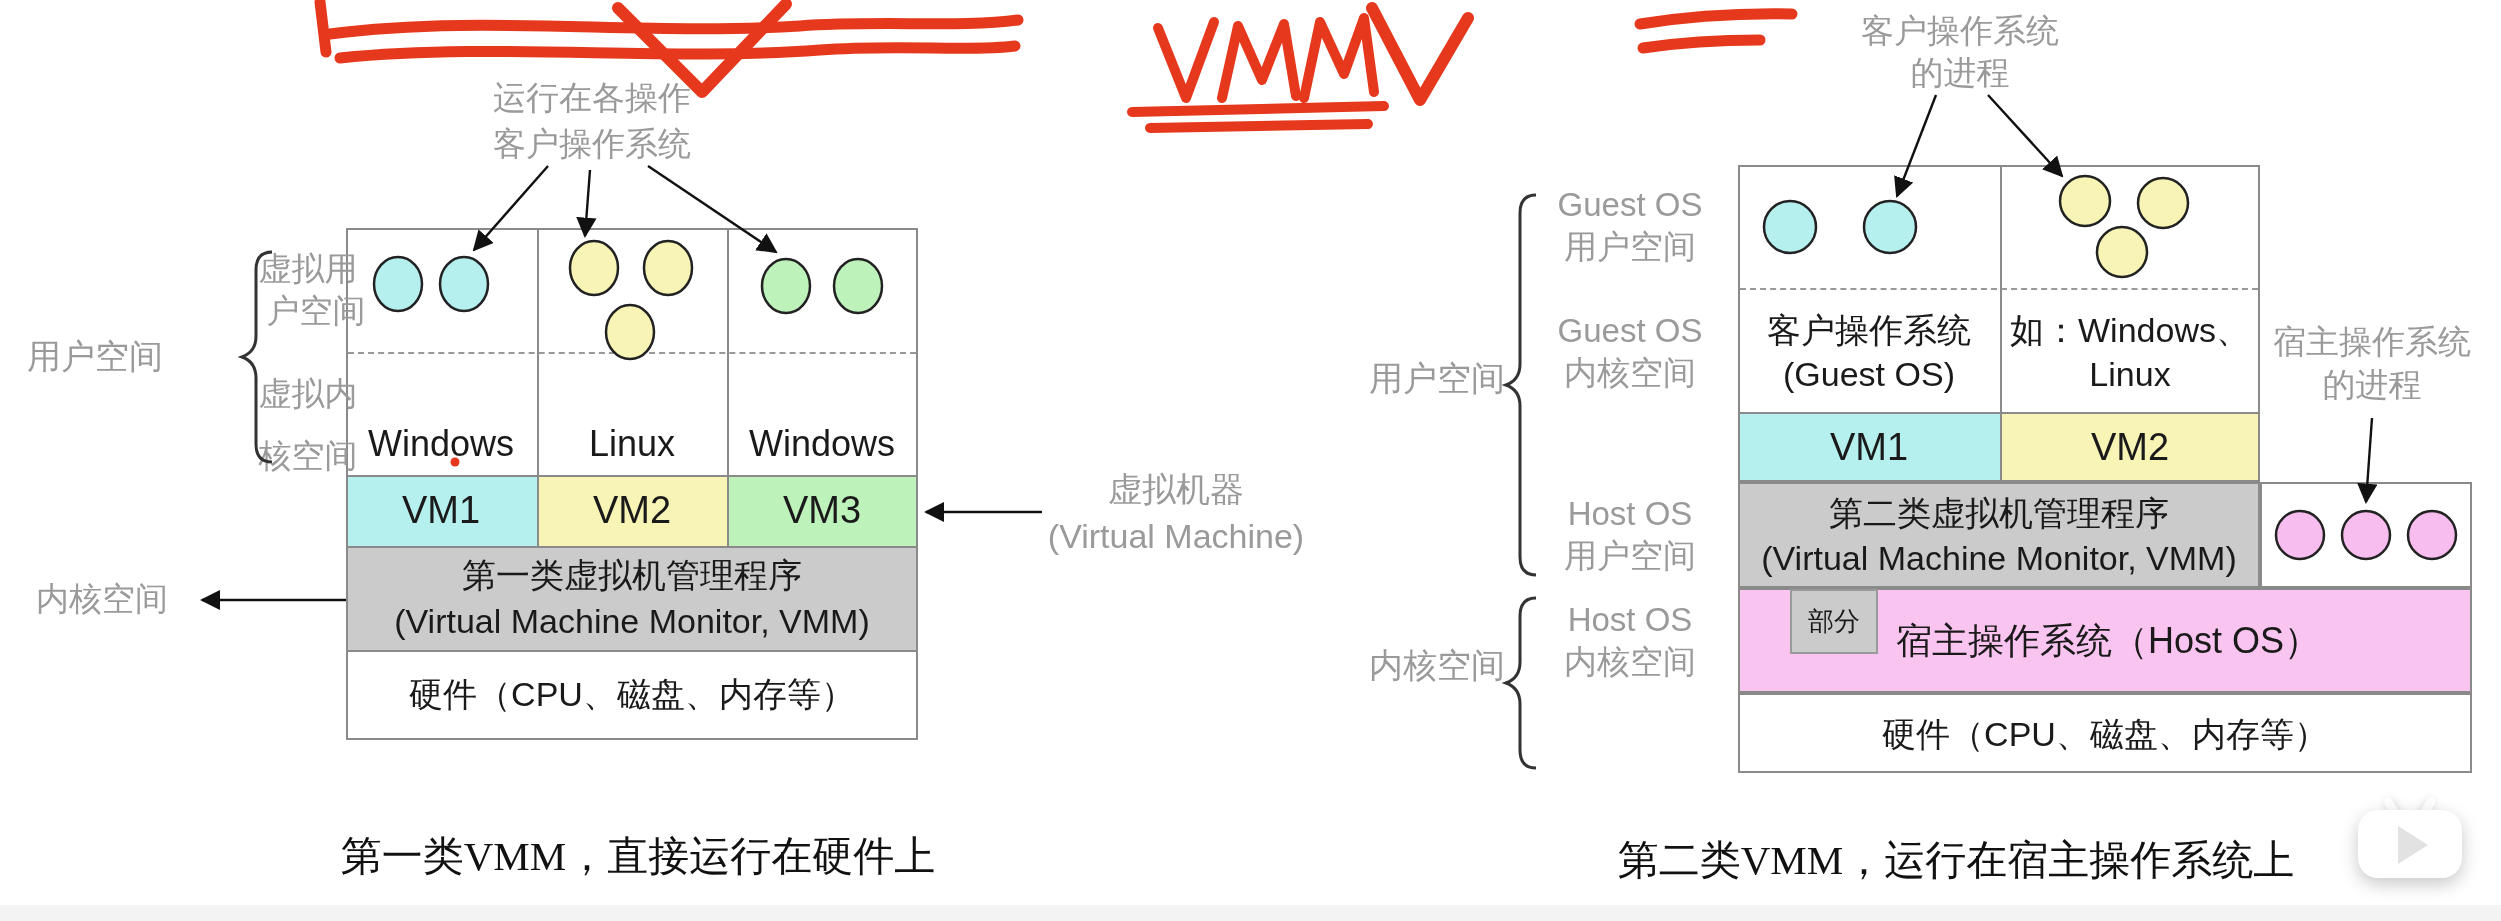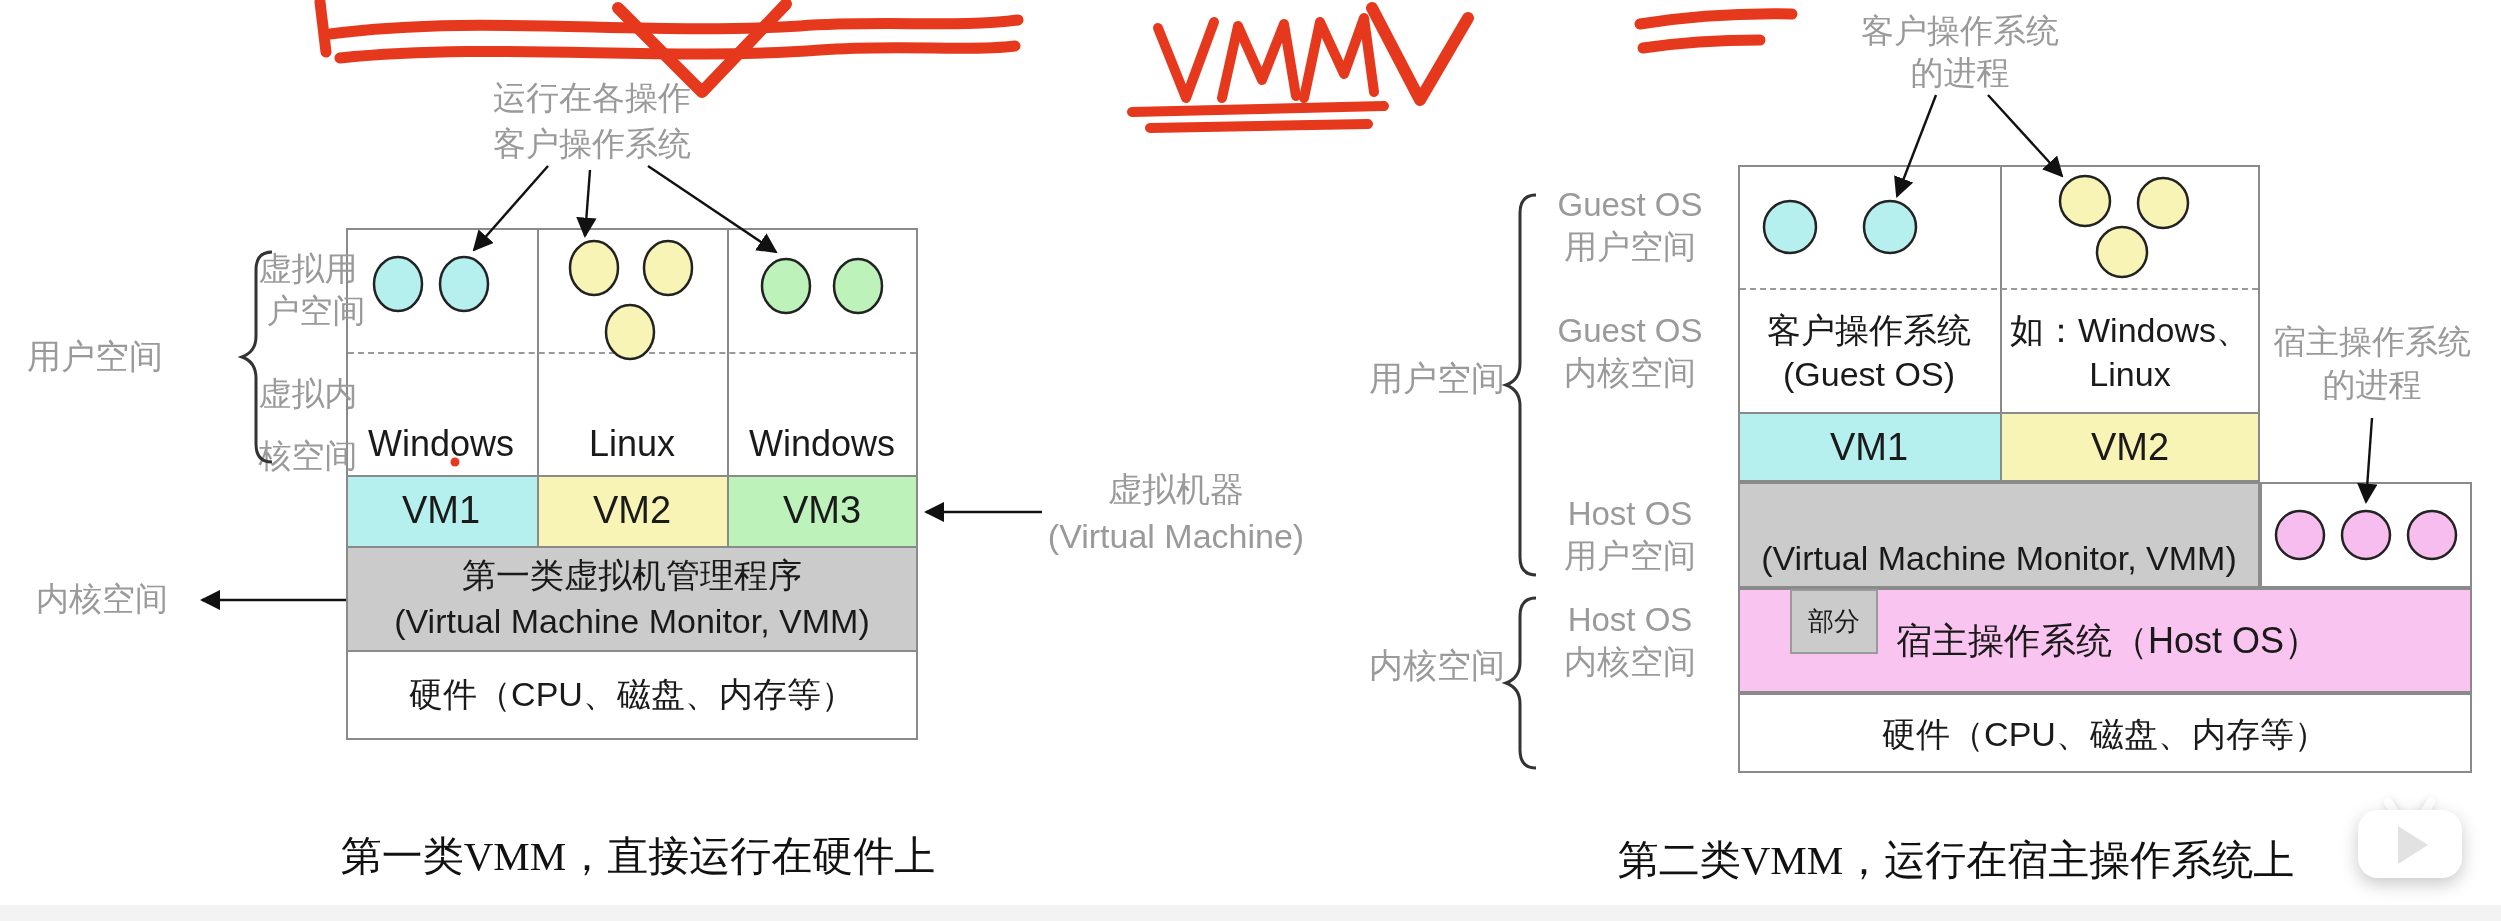--- a/index.html
+++ b/index.html
@@ -111,20 +111,21 @@
   <div class="t gray s34" style="left:1437px;top:665px;">内核空间</div>
 
   <div class="t s34" style="left:1869px;top:330px;">客户操作系统</div>
   <div class="t s34" style="left:1869px;top:374px;">(Guest OS)</div>
   <div class="t s34" style="left:2130px;top:330px;">如：Windows、</div>
   <div class="t s34" style="left:2130px;top:374px;">Linux</div>
 
   <div class="t s38" style="left:1869px;top:447px;">VM1</div>
   <div class="t s38" style="left:2130px;top:447px;">VM2</div>
 
+  <div class="t s34" style="left:1999px;top:513px;">第二类虚拟机管理程序</div>
   <div class="t s34" style="left:1999px;top:558px;">(Virtual Machine Monitor, VMM)</div>
 
   <div class="t s30" style="left:1834px;top:621px;z-index:7;">部分</div>
   <div class="t s36" style="left:2108px;top:641px;">宿主操作系统（Host OS）</div>
   <div class="t s34" style="left:2105px;top:734px;">硬件（CPU、磁盘、内存等）</div>
 
   <div class="t gray s33" style="left:2372px;top:341px;">宿主操作系统</div>
   <div class="t gray s33" style="left:2372px;top:384px;">的进程</div>
 
   <div class="t cap" style="left:1956px;top:860px;">第二类VMM，运行在宿主操作系统上</div>

